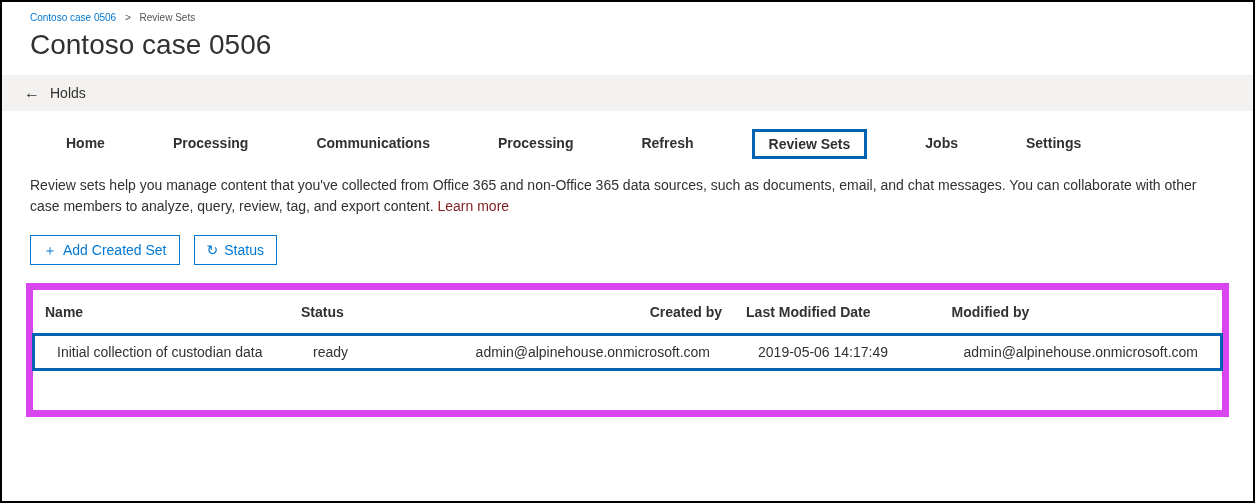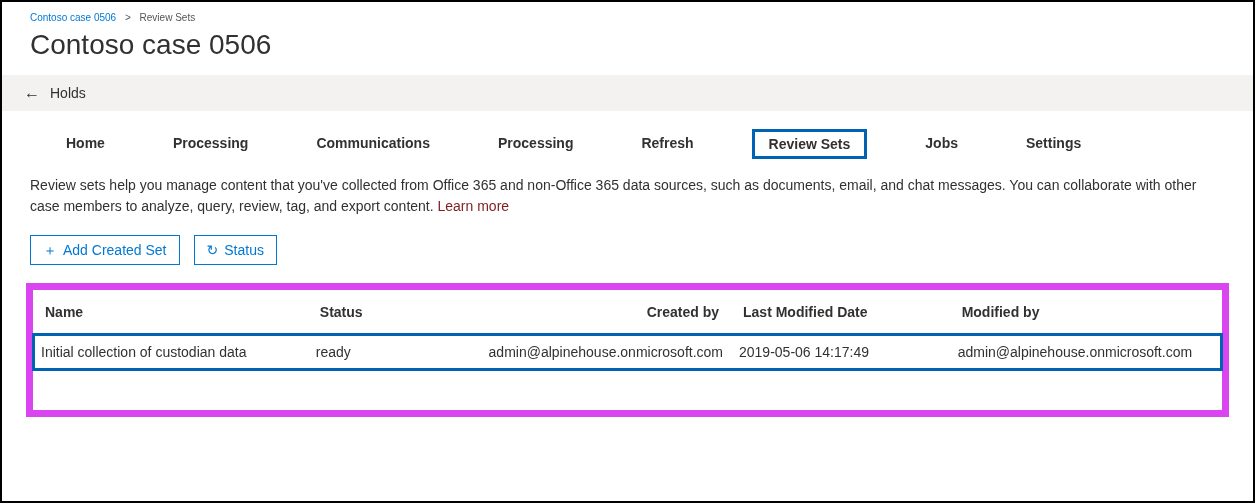--- a/index.html
+++ b/index.html
@@ -95,21 +95,21 @@
     text-align: left;
     font-weight: 600;
     padding: 14px 12px 14px 12px;
     color: #323130;
   }
   tbody tr.highlight {
     outline: 3px solid #0062b3;
     outline-offset: -2px;
   }
   tbody td {
-    padding: 10px 8px;
+    padding: 10px 24px;
     color: #323130;
   }
   .col-name { width: 24%; }
   .col-status { width: 15%; }
   .col-created { width: 19%; text-align: right; }
   .col-modified-date { width: 19%; }
   .col-modified-by { width: 23%; }
 </style>
 </head>
 <body>

